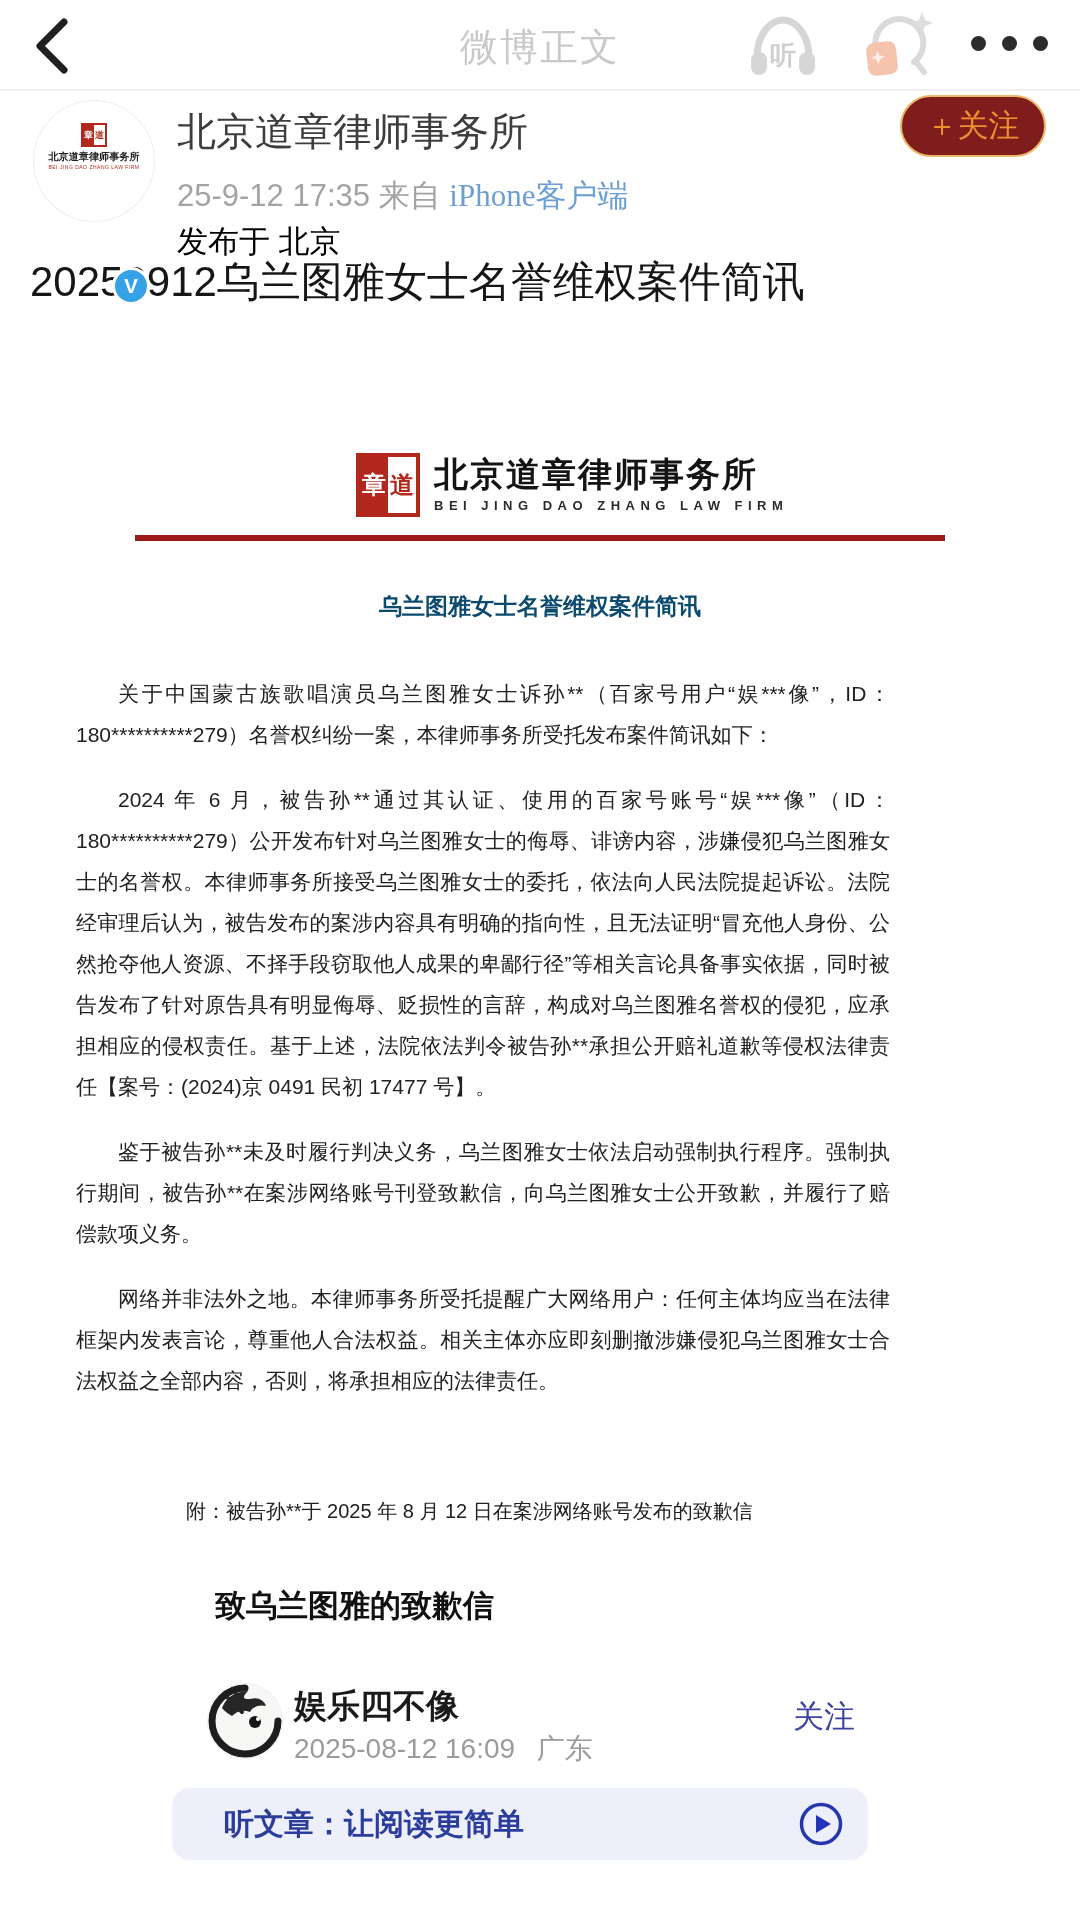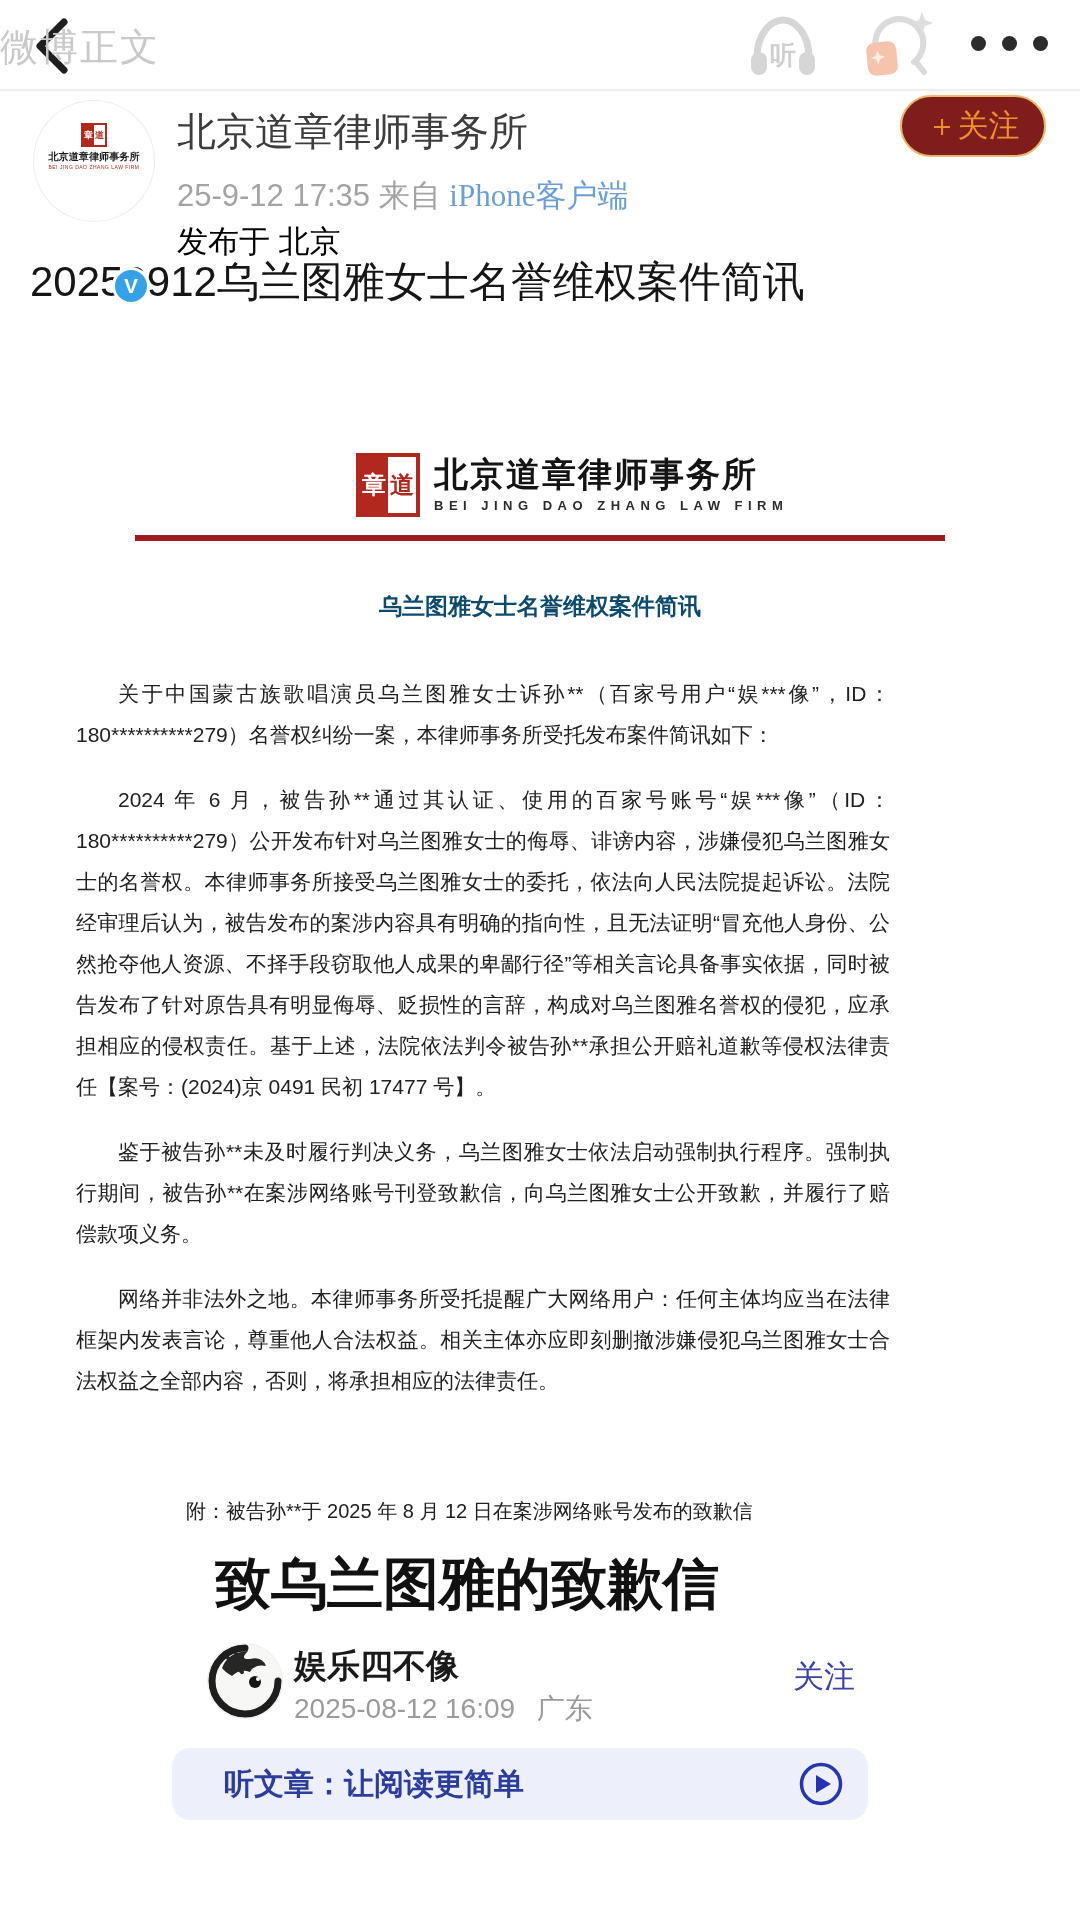--- a/index.html
+++ b/index.html
@@ -3,21 +3,21 @@
 <meta charset="utf-8">
 <style>
   * { margin:0; padding:0; box-sizing:border-box; }
   html,body { background:#fff; }
   body { font-family:"Liberation Sans", sans-serif; }
   .page { position:relative; width:1080px; height:1908px; margin:0 auto; background:#fff; overflow:hidden; }
 
   
   .nav { position:relative; height:91px; background:#fff; border-bottom:2px solid #f0f0f0; }
   .back { position:absolute; left:30px; top:16px; width:44px; height:60px; cursor:pointer; }
-  .nav-title { position:absolute; left:0; right:0; top:22px; font-size:38px; color:#c9c9c9; letter-spacing:2px;font-family:Liberation Serif, serif; }
+  .nav-title { position:absolute; left:0; right:0; top:22px; text-align:center; font-size:38px; color:#c9c9c9; letter-spacing:2px;font-family:Liberation Serif, serif; }
   .icon-listen { position:absolute; left:748px; top:12px; }
   .icon-ai { position:absolute; left:864px; top:10px; }
   .icon-more { position:absolute; left:971px; top:36px; display:flex; gap:16px; }
   .icon-more i { width:15px; height:15px; border-radius:50%; background:#2c2c2c; }
 
   
   .header { position:relative; height:150px; }
   .avatar { position:absolute; left:34px; top:10px; width:120px; height:120px; border-radius:50%;
             background:#fff; box-shadow:0 0 0 1px #ededed; overflow:hidden; text-align:center; }
   .avatar .mini-seal { display:flex; width:26px; height:24px; margin:22px auto 2px; border:2px solid #b3281e; }
@@ -51,22 +51,22 @@
   .firm-en { margin-top:3px; font-size:13px; font-weight:bold; color:#2b2b2b; letter-spacing:5.5px; }
   .red-rule { height:6px; background:#9c1a1c; margin:18px 135px 0 135px; }
   .doc-title { margin-top:50px; text-align:center; font-size:23px; line-height:30px; font-weight:bold; color:#0c4a6e; }
   .doc-body { margin:52px 190px 0 76px; font-size:21px; line-height:41px; color:#212121;
               text-align:justify; }
   .doc-body p { text-indent:2em; }
   .doc-body p + p { margin-top:24px; }
   .attach-note { margin:90px 190px 0 186px; font-size:20px; line-height:41px; color:#212121; }
 
   
-  .apology-heading { margin:24px 0 0 215px; font-size:56px; line-height:56px; font-weight:bold; color:#111; }
-  .author-row { position:relative; margin-top:32px; height:82px; }
+  .apology-heading { margin:46px 0 0 215px; font-size:31px; line-height:56px; font-weight:bold; color:#111; }
+  .author-row { position:relative; margin-top:50px; height:82px; }
   .a-avatar { position:absolute; left:208px; top:0; width:74px; height:74px; border-radius:50%; overflow:hidden;
               background:#f6f6f4; box-shadow:0 0 0 1px #eee; }
   .a-name { position:absolute; left:294px; top:0; font-size:33px; font-weight:bold; color:#1a1a1a; }
   .a-meta { position:absolute; left:294px; top:46px; font-size:28px; color:#9b9b9b; }
   .a-meta .a-loc { margin-left:14px; }
   .a-follow { position:absolute; left:793px; top:12px; font-size:31px; color:#3c44a0; font-weight:500; cursor:pointer; }
 
   .listen-bar { display:flex; align-items:center; margin:22px 0 0 172px; width:696px; height:72px;
                 background:#edf0fa; border-radius:18px; cursor:pointer; }
   .listen-text { margin-left:52px; font-size:30px; font-weight:bold; color:#2c3c9c; flex:1; }

